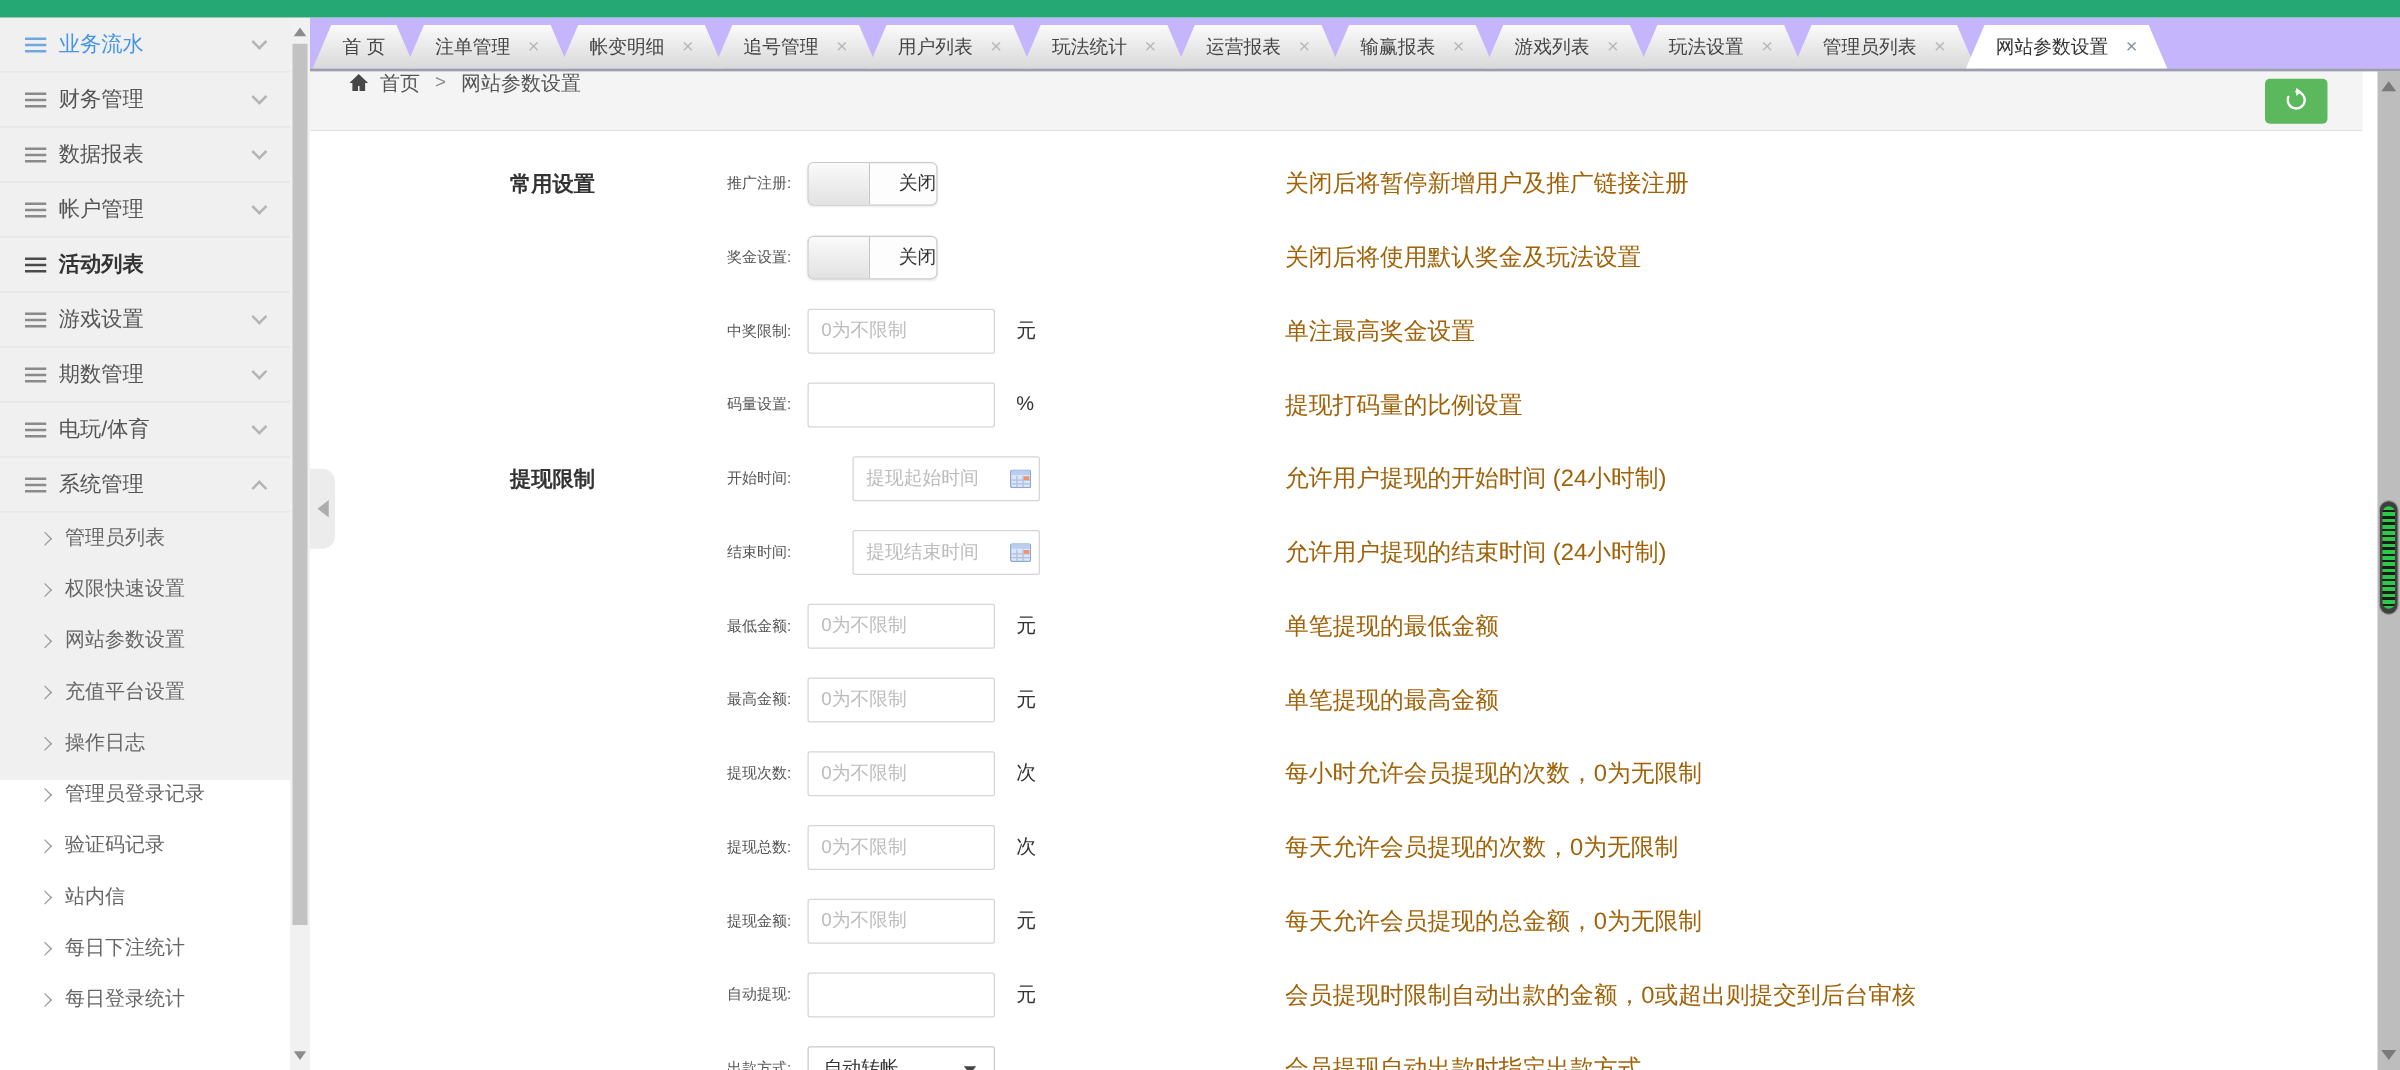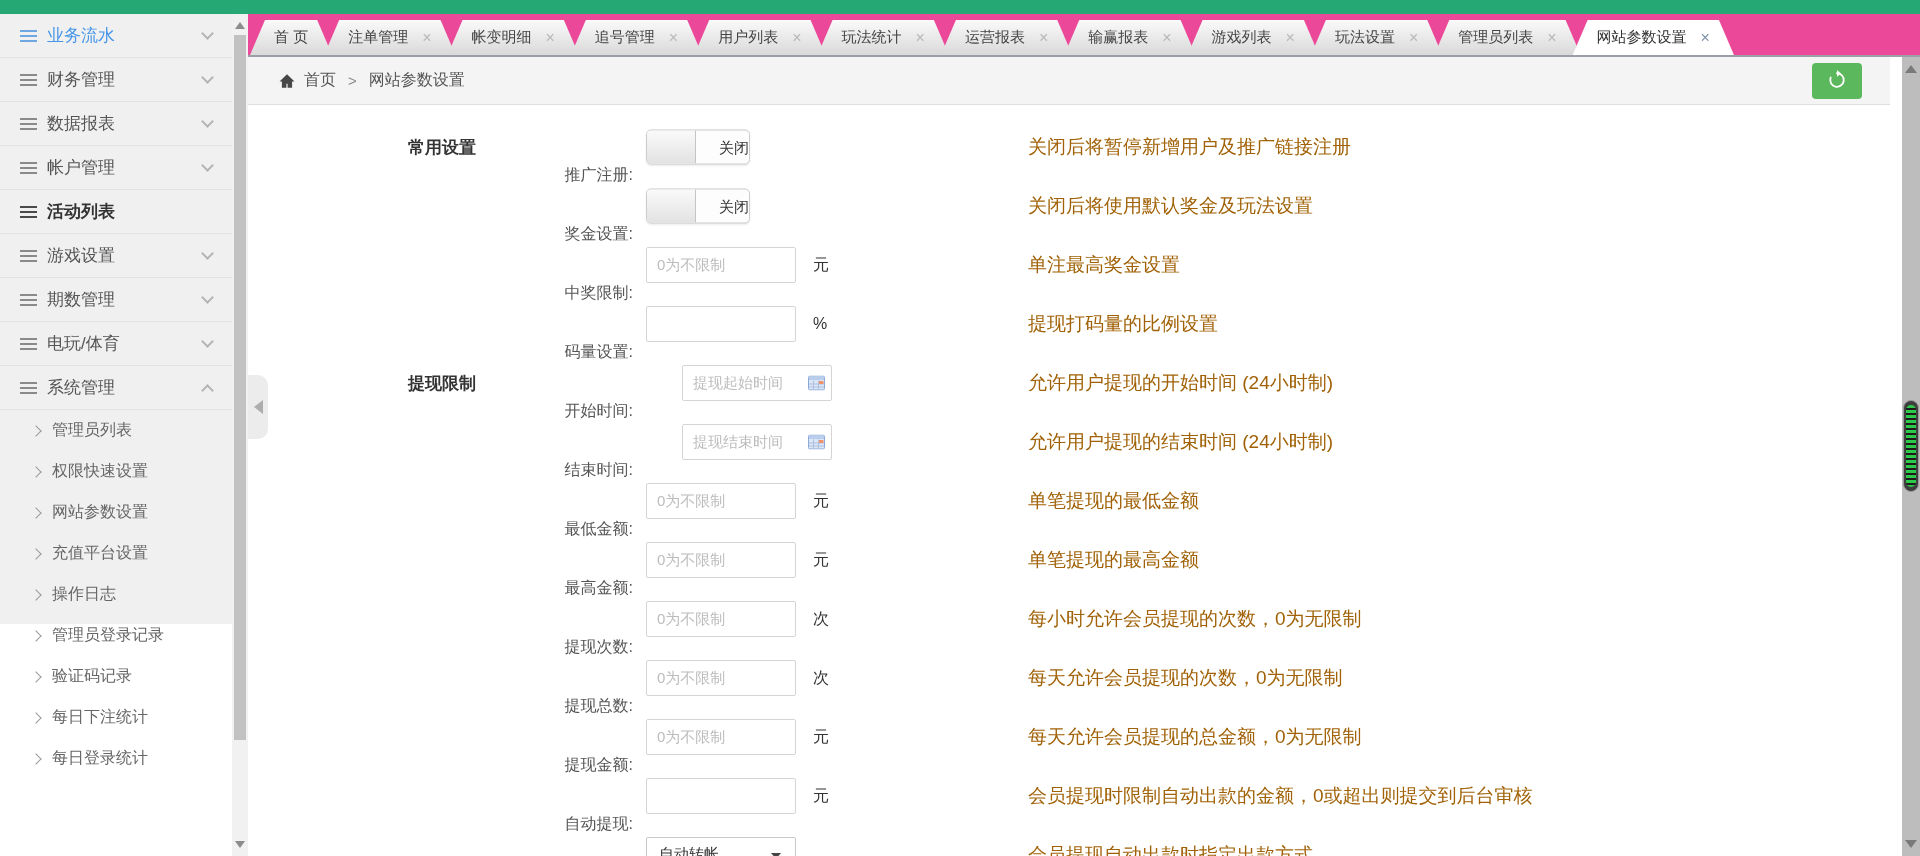--- a/index.html
+++ b/index.html
@@ -38,55 +38,55 @@
   .side-scroll .arrow-up, .side-scroll .arrow-down { position:absolute; left:3px; width:0; height:0;
        border-left:5px solid transparent; border-right:5px solid transparent; }
   .side-scroll .arrow-up { top:8px; border-bottom:7px solid #8c8c8c; }
   .side-scroll .arrow-down { bottom:8px; border-top:7px solid #8c8c8c; }
   .side-scroll .thumb { position:absolute; left:2px; top:21px; width:12px; height:705px; background:#c2c2c2; }
 
   
   .main { position:relative; flex:1; height:842px; background:#fff; }
 
   
-  .tabbar { position:relative; height:43px; background:#ec4899; display:flex; align-items:flex-end;
+  .tabbar { position:relative; height:43px; background:#c4b5fd; display:flex; align-items:flex-end;
             padding-left:2px; border-bottom:2px solid #9aa0a5; z-index:5; }
   .tab { position:relative; height:35px; display:flex; align-items:center; justify-content:center;
          padding:0 24px; margin-right:-8px; font-size:15px; color:#444; cursor:pointer;
          background:linear-gradient(#fafafa,#d9d9d9);
          clip-path:polygon(15px 0%, calc(100% - 15px) 0%, 100% 100%, 0% 100%);
          filter:drop-shadow(0 0 1px #a8a8a8); }
   .tab.active { background:#fff; z-index:6; color:#333; }
   .tab .close { margin-left:14px; font-size:16px; color:#b8b8b8; line-height:1; }
   .tab.active .close { color:#7f93ab; }
 
   
   .crumb-bar { position:relative; height:48px; background:#f4f4f4; border-bottom:1px solid #e0e0e0;
-               display:flex; align-items:center; padding-left:30px; margin-right:30px; }
+               display:flex; align-items:flex-start; padding-left:30px; margin-right:30px; }
   .crumb-home { display:flex; align-items:center; margin-right:8px; }
   .crumb-text { font-size:16px; color:#555; }
   .crumb-sep { font-size:15px; color:#888; margin:0 12px; }
   .refresh-btn { position:absolute; right:28px; top:6px; width:50px; height:36px; background:#5cb85c;
                  border:none; border-radius:4px; display:flex; align-items:center; justify-content:center;
                  cursor:pointer; }
 
   
   .content { position:relative; height:751px; background:#fff; margin-right:18px; overflow:hidden;padding-left:23px; }
   .collapse-handle { position:absolute; left:0; top:270px; width:20px; height:64px; background:#ececec;
                      border-radius:0 10px 10px 0; display:flex; align-items:center; justify-content:center;
                      cursor:pointer; }
   .collapse-handle .tri { width:0; height:0; border-top:7px solid transparent; border-bottom:7px solid transparent;
                           border-right:9px solid #adadad; }
 
   .form { padding-top:12px; }
   .frow { position:relative; height:59px; }
   .sec { position:absolute; left:137px; top:50%; transform:translateY(-50%);
          font-size:17px; font-weight:bold; color:#333; }
   .lbl { position:absolute; left:212px; width:150px; text-align:right; top:50%; transform:translateY(-50%);
-         font-size:16px; color:#555;margin-top:28px; }
+         font-size:12px; color:#555; }
   .ctrl { position:absolute; left:375px; top:50%; transform:translateY(-50%); }
   .unit { position:absolute; left:542px; top:50%; transform:translateY(-50%); font-size:16px; color:#333; }
   .help { position:absolute; left:757px; top:50%; transform:translateY(-50%); font-size:19px; color:#a16207; white-space:nowrap; }
 
   
   .toggle { position:relative; width:104px; height:35px; border:1px solid #ccc; border-radius:5px;
             background:#fdfdfd; box-shadow:0 1px 2px rgba(0,0,0,.08); cursor:pointer; }
   .toggle .knob { position:absolute; left:0; top:0; width:49px; height:33px;
                   background:linear-gradient(#fafafa,#e2e2e2); border-right:1px solid #c4c4c4;
                   border-radius:4px 0 0 4px; }
@@ -229,20 +229,24 @@
     <span class="sub-arrow"></span>
     <span class="submenu-label">操作日志</span>
   </li>
         <li class="submenu-item">
     <span class="sub-arrow"></span>
     <span class="submenu-label">管理员登录记录</span>
   </li>
         <li class="submenu-item">
     <span class="sub-arrow"></span>
     <span class="submenu-label">验证码记录</span>
+  </li>
+        <li class="submenu-item">
+    <span class="sub-arrow"></span>
+    <span class="submenu-label">站内信</span>
   </li>
         <li class="submenu-item">
     <span class="sub-arrow"></span>
     <span class="submenu-label">每日下注统计</span>
   </li>
         <li class="submenu-item">
     <span class="sub-arrow"></span>
     <span class="submenu-label">每日登录统计</span>
   </li>
       </ul>

